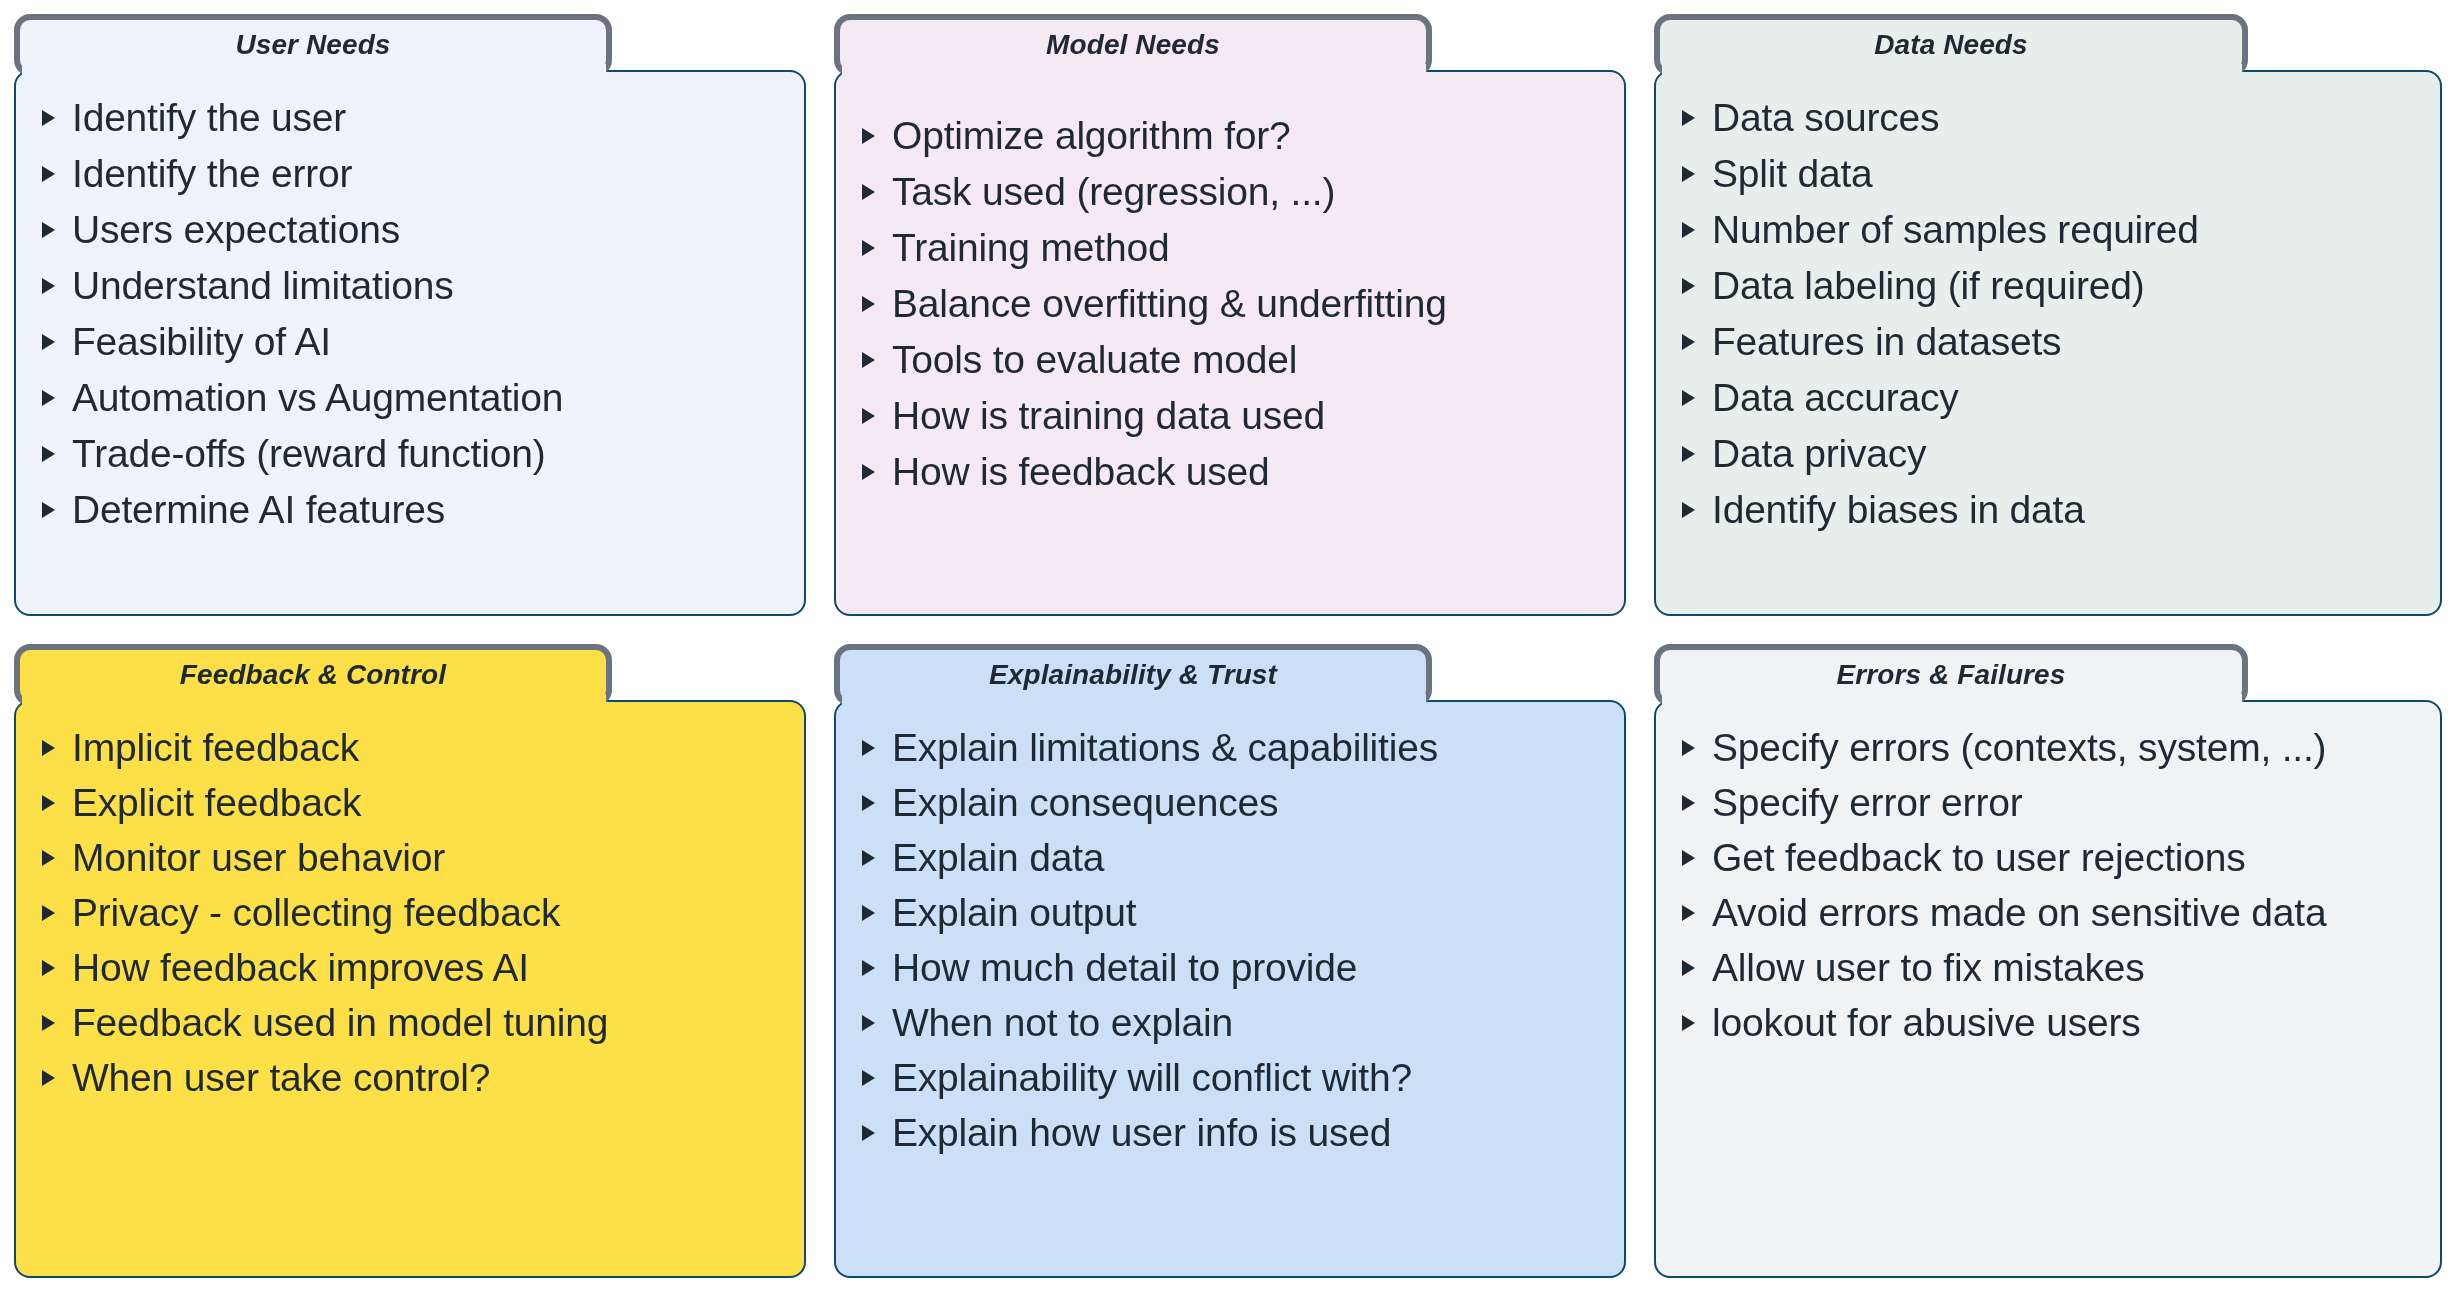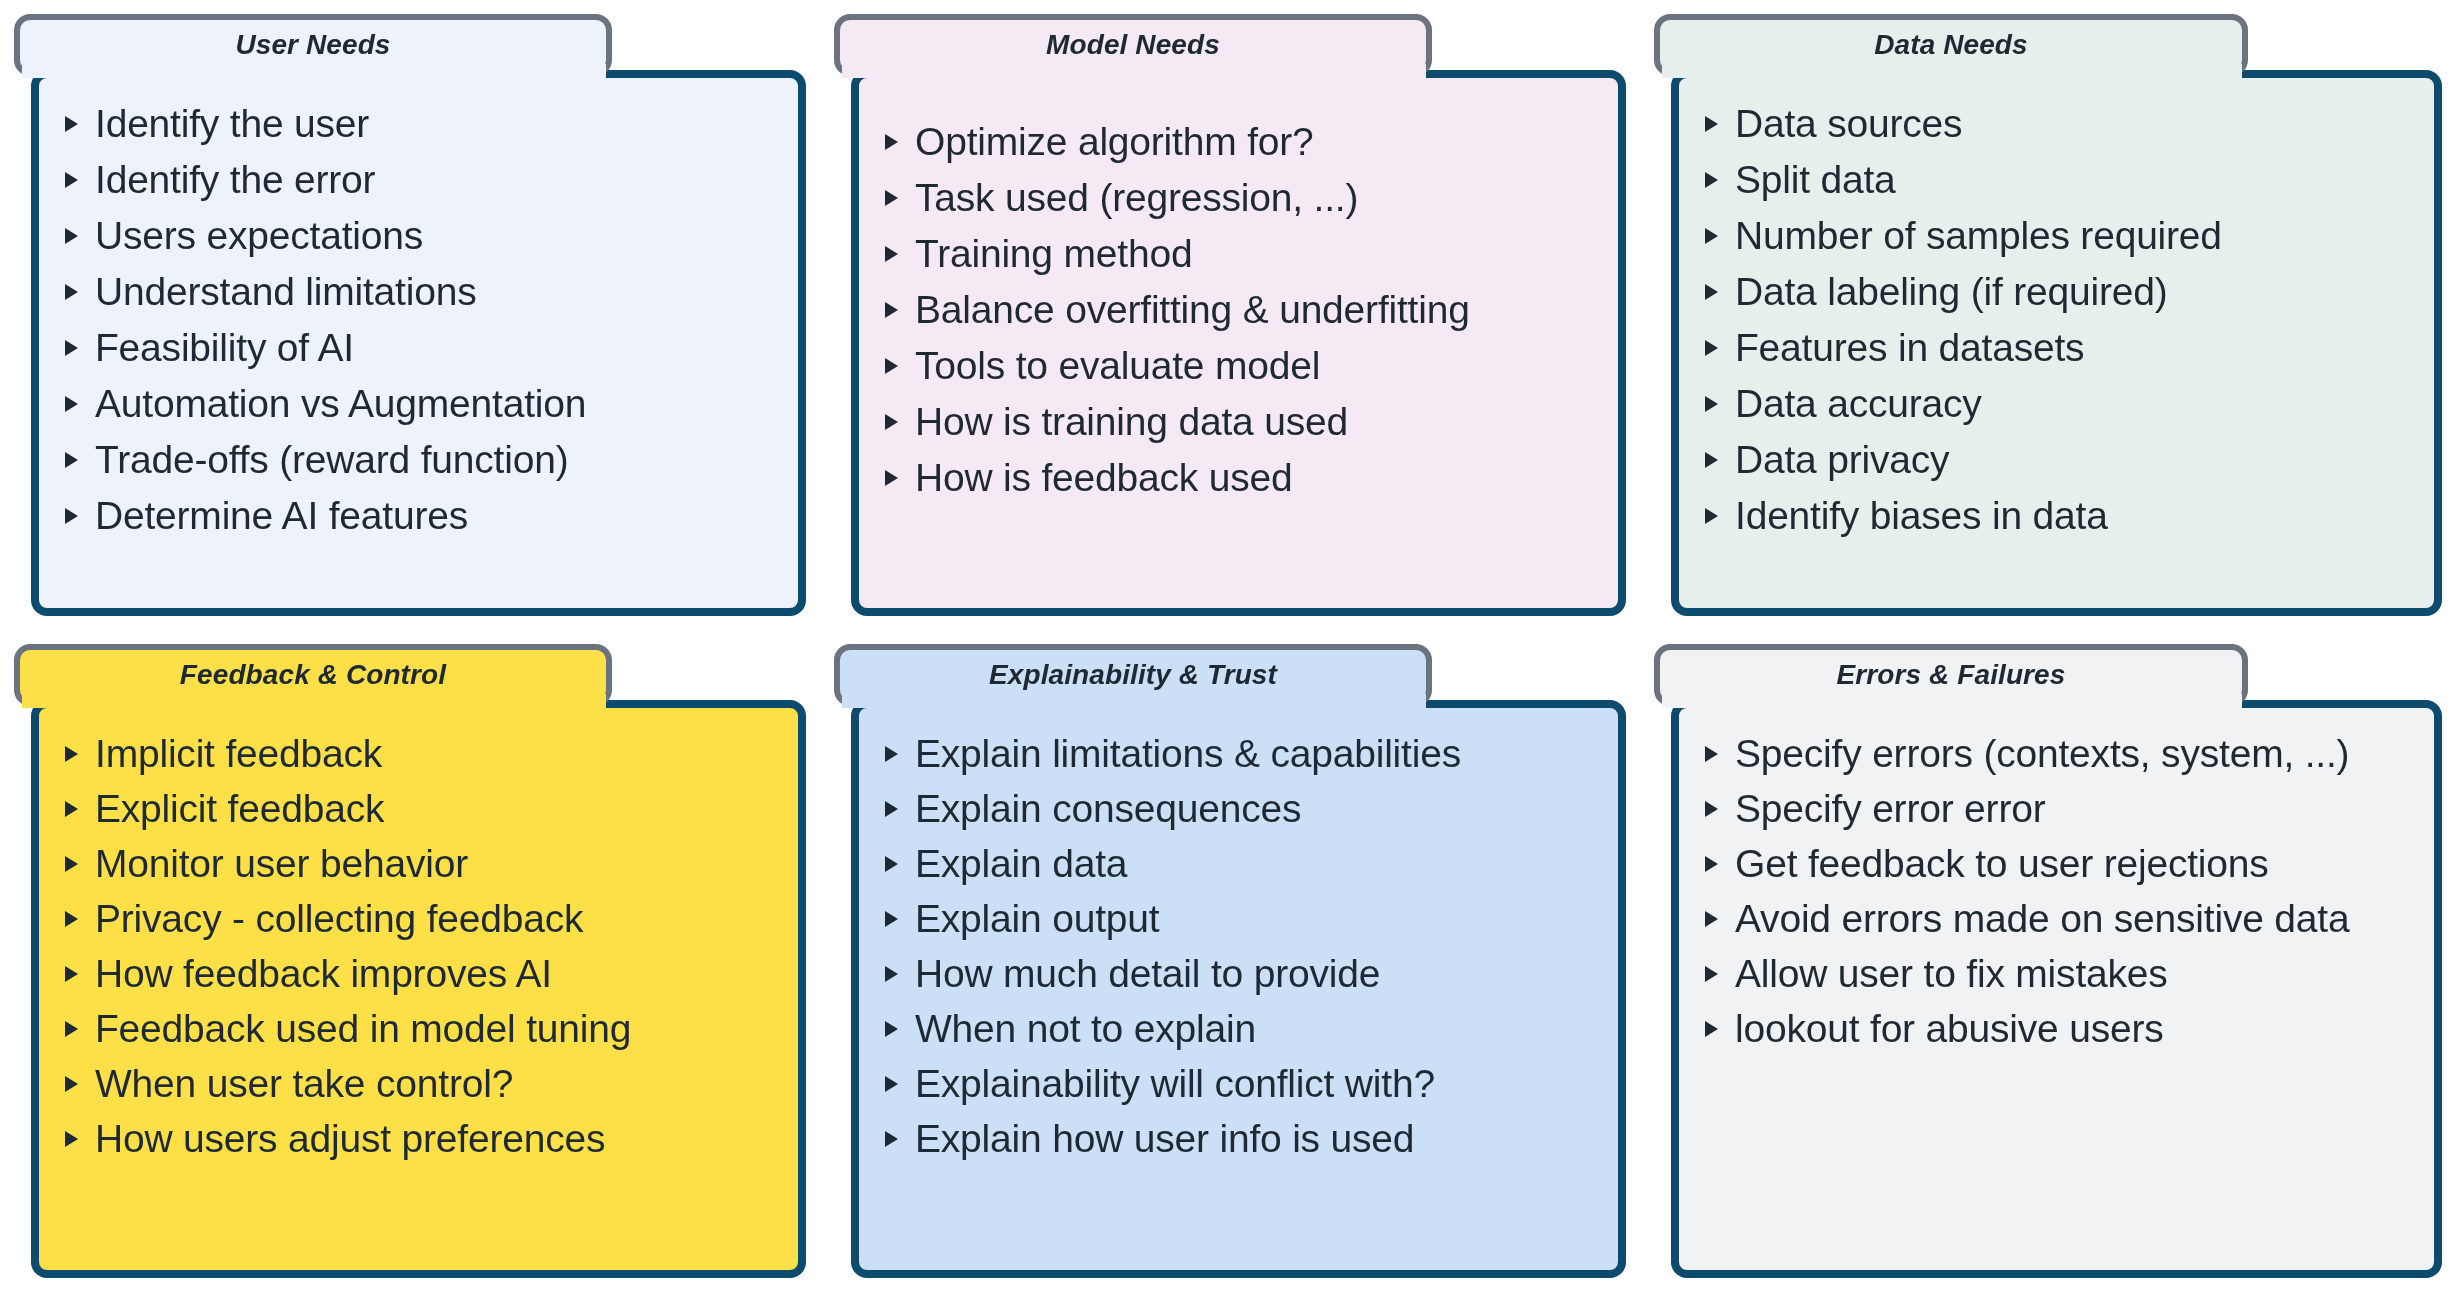--- a/index.html
+++ b/index.html
@@ -62,26 +62,25 @@
   }
 
   
   .panel-body {
     position: absolute;
     left: 0;
     top: 56px;
     right: 0;
     bottom: 0;
     box-sizing: border-box;
-    border: 8px solid #0c4a6e;
+    border: 2px solid #0c4a6e;
     border-radius: 16px;
     padding: 26px 18px 18px 18px;
     z-index: 2;
     overflow: hidden;
-    margin-left: 17px;
   }
 
   
   .tab-merge {
     position: absolute;
     left: 8px;
     top: 50px;
     width: 584px;
     height: 14px;
     z-index: 4;
@@ -291,24 +290,20 @@
               <span class="txt">How feedback improves AI</span>
             </li>
           <li>
               <span class="bullet"></span>
               <span class="txt">Feedback used in model tuning</span>
             </li>
           <li>
               <span class="bullet"></span>
               <span class="txt">When user take control?</span>
             </li>
-          <li>
-              <span class="bullet"></span>
-              <span class="txt">How users adjust preferences</span>
-            </li>
         </ul>
       </div>
       <div class="tab-merge"></div>
     </div>
   </div>
 
   <div class="cell row2">
     <div class="panel p-explain">
       <div class="panel-tab">
         <span class="panel-title">Explainability &amp; Trust</span>

